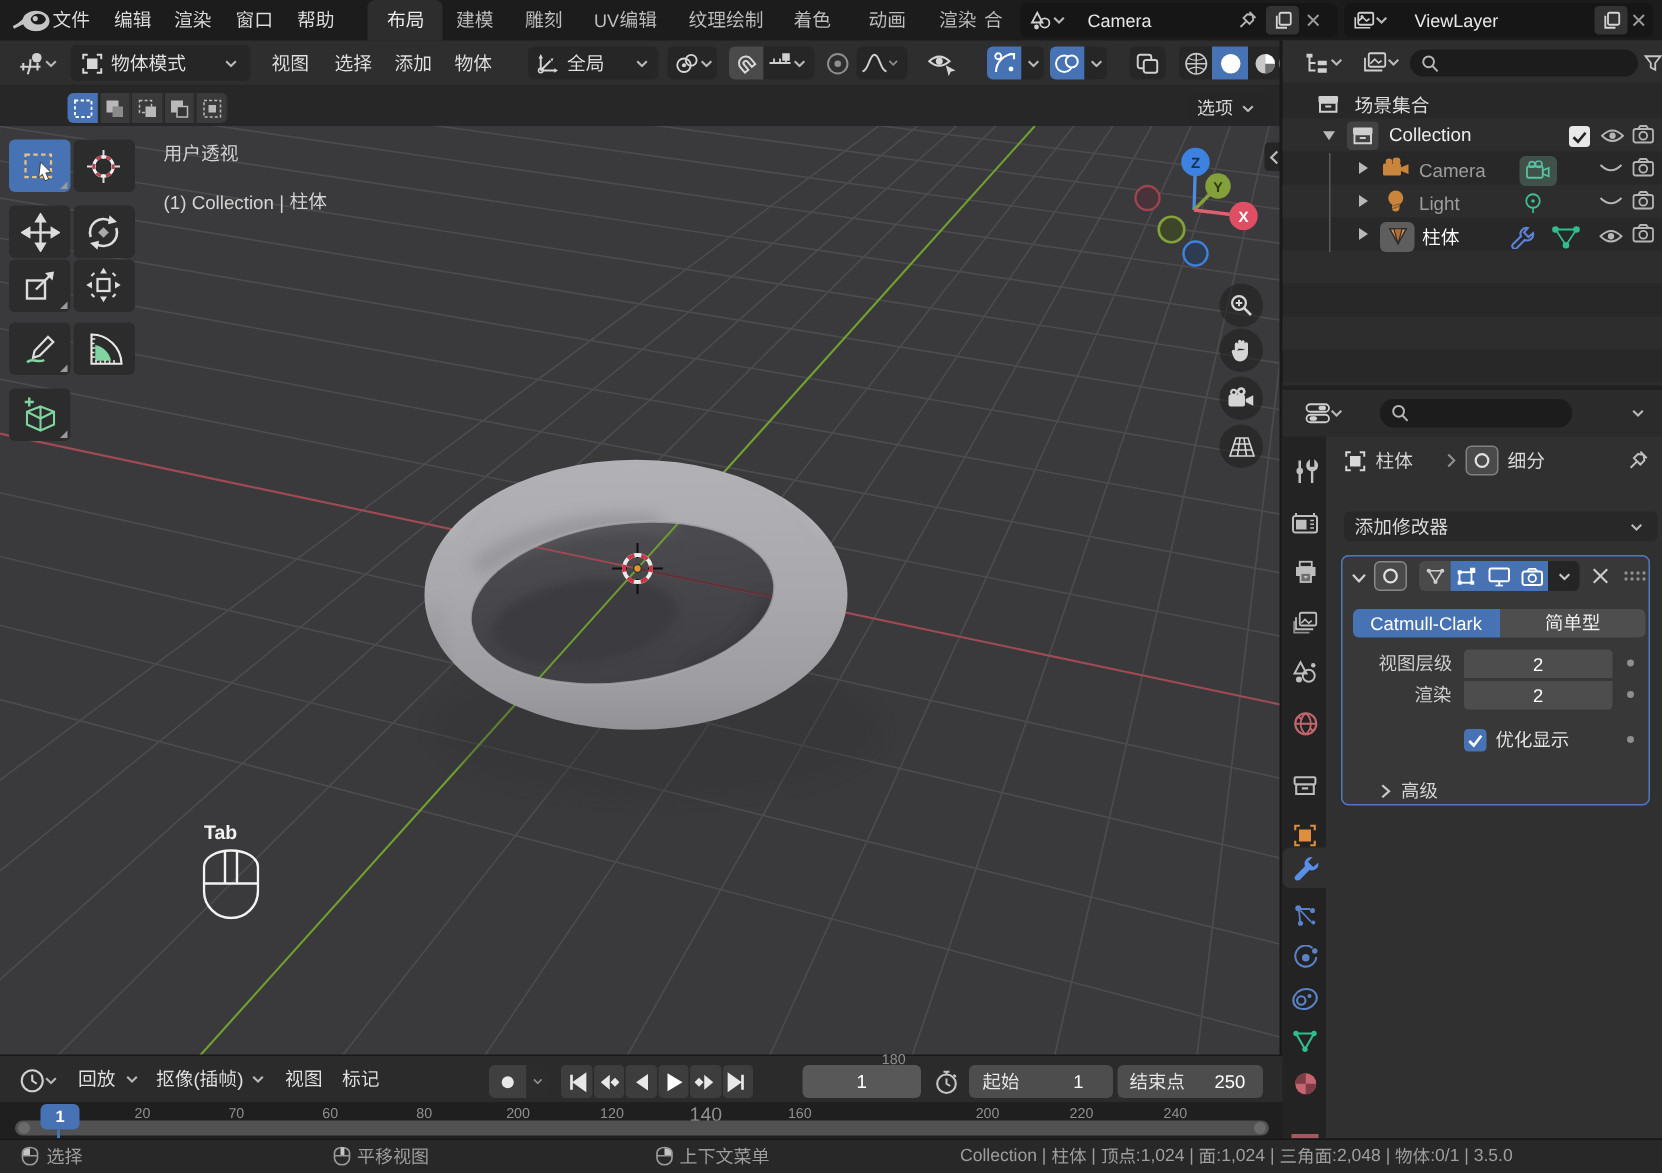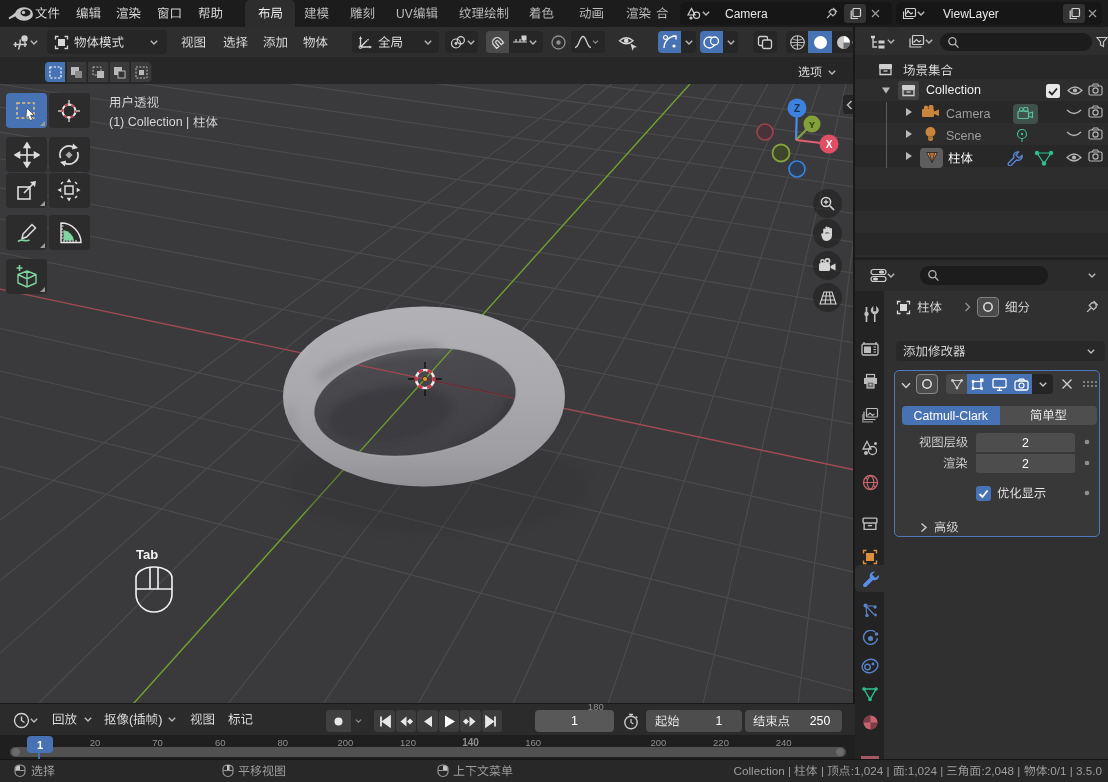--- a/index.html
+++ b/index.html
@@ -514,21 +514,21 @@
         <path d="M13 7 L22 10.5 L22 19 L13 23 L4 19 L4 10.5 Z M13 7 L13 15 M4 10.5 L13 15 L22 10.5 M13 23 V15" fill="none" stroke="#7fd4a0" stroke-width="1.4"></path>
         <path d="M5.5 1 V7 M2.5 4 H8.5" stroke="#7fd4a0" stroke-width="1.6"></path>
       </svg>
       <div style="position:absolute;right:2px;bottom:2px;width:0;height:0;border-left:5px solid transparent;border-bottom:5px solid #9a9a9a"></div>
     </div>
     <div style="position:absolute;left:109px;top:95px;width:200px;height:14px;display:flex;align-items:center;justify-content:flex-start;">
       <svg width="50.0" height="12.5" viewBox="0 -10.69 50.0 12.5" style="overflow:visible;flex:none">
         <path d="M1.9 -9.6V-5.1C1.9 -3.3 1.8 -1.1 0.4 0.5C0.6 0.6 1.0 0.9 1.1 1.1C2.1 0.0 2.5 -1.4 2.7 -2.8H5.8V0.9H6.8V-2.8H10.2V-0.3C10.2 -0.1 10.1 0.0 9.8 0.0C9.6 0.1 8.7 0.1 7.9 0.0C8.0 0.3 8.1 0.7 8.2 0.9C9.4 0.9 10.1 0.9 10.5 0.8C10.9 0.6 11.1 0.3 11.1 -0.3V-9.6ZM2.8 -8.7H5.8V-6.7H2.8ZM10.2 -8.7V-6.7H6.8V-8.7ZM2.8 -5.8H5.8V-3.7H2.8C2.8 -4.2 2.8 -4.7 2.8 -5.1ZM10.2 -5.8V-3.7H6.8V-5.8Z M15.6 -7.7H22.1V-5.2H15.6L15.6 -5.8ZM18.0 -10.3C18.3 -9.8 18.5 -9.1 18.7 -8.6H14.6V-5.8C14.6 -4.0 14.4 -1.4 12.9 0.5C13.2 0.6 13.6 0.9 13.7 1.1C15.0 -0.4 15.4 -2.5 15.5 -4.3H22.1V-3.5H23.1V-8.6H19.1L19.7 -8.7C19.5 -9.2 19.2 -10.0 18.9 -10.6Z M25.8 -9.6C26.5 -9.0 27.3 -8.1 27.7 -7.5L28.5 -8.1C28.1 -8.7 27.2 -9.5 26.5 -10.1ZM35.7 -10.3C34.2 -10.0 31.5 -9.8 29.2 -9.7C29.3 -9.5 29.4 -9.2 29.4 -9.0C30.4 -9.0 31.4 -9.1 32.4 -9.2V-8.2H28.9V-7.5H31.8C31.0 -6.6 29.7 -5.8 28.5 -5.4C28.7 -5.2 29.0 -4.9 29.1 -4.7C30.3 -5.2 31.5 -6.0 32.4 -7.0V-5.3H33.3V-7.1C34.1 -6.1 35.4 -5.2 36.5 -4.8C36.7 -5.0 36.9 -5.3 37.1 -5.5C35.9 -5.8 34.7 -6.6 33.9 -7.5H36.9V-8.2H33.3V-9.2C34.4 -9.3 35.5 -9.5 36.3 -9.7ZM29.9 -5.0V-4.3H31.4C31.1 -3.0 30.6 -2.0 28.9 -1.4C29.1 -1.3 29.3 -1.0 29.4 -0.8C31.3 -1.4 32.0 -2.6 32.2 -4.3H33.7C33.6 -3.9 33.5 -3.5 33.4 -3.2H35.5C35.4 -2.2 35.3 -1.8 35.2 -1.7C35.1 -1.6 35.0 -1.6 34.8 -1.6C34.5 -1.6 34.0 -1.6 33.4 -1.7C33.5 -1.4 33.6 -1.1 33.6 -0.9C34.2 -0.9 34.8 -0.9 35.1 -0.9C35.4 -0.9 35.7 -1.0 35.9 -1.2C36.1 -1.4 36.3 -2.1 36.5 -3.5C36.5 -3.7 36.5 -3.9 36.5 -3.9H34.5L34.7 -5.0ZM28.1 -5.7H25.7V-4.8H27.2V-1.0C26.7 -0.8 26.1 -0.3 25.6 0.2L26.2 1.0C26.9 0.2 27.6 -0.4 28.0 -0.4C28.3 -0.4 28.7 -0.1 29.2 0.2C30.0 0.7 31.1 0.9 32.5 0.9C33.7 0.9 35.8 0.8 36.8 0.7C36.8 0.5 37.0 -0.0 37.1 -0.2C35.8 -0.1 33.9 -0.0 32.5 -0.0C31.2 -0.0 30.1 -0.1 29.4 -0.6C28.8 -0.9 28.5 -1.2 28.1 -1.2Z M43.1 -9.9V-3.2H44.0V-9.1H47.9V-3.2H48.8V-9.9ZM39.4 -10.1C39.9 -9.6 40.4 -8.9 40.6 -8.4L41.4 -8.9C41.1 -9.3 40.6 -10.0 40.1 -10.5ZM45.5 -8.1V-5.7C45.5 -3.7 45.1 -1.3 41.9 0.3C42.1 0.5 42.4 0.8 42.5 1.0C44.4 0.0 45.4 -1.3 45.9 -2.7V-0.2C45.9 0.6 46.2 0.8 47.1 0.8H48.2C49.3 0.8 49.4 0.3 49.6 -1.7C49.3 -1.7 49.0 -1.9 48.8 -2.0C48.7 -0.2 48.7 0.1 48.2 0.1H47.2C46.9 0.1 46.8 0.0 46.8 -0.4V-3.5H46.1C46.3 -4.2 46.4 -5.0 46.4 -5.7V-8.1ZM38.3 -8.3V-7.5H41.3C40.6 -5.9 39.3 -4.3 38.0 -3.5C38.1 -3.3 38.4 -2.8 38.4 -2.6C38.9 -2.9 39.4 -3.4 39.9 -3.9V1.0H40.8V-4.4C41.2 -3.8 41.7 -3.1 42.0 -2.7L42.6 -3.5C42.4 -3.8 41.5 -4.8 41.0 -5.3C41.6 -6.1 42.1 -7.1 42.5 -8.1L42.0 -8.4L41.8 -8.3Z" fill="#d4d4d4"></path>
       </svg>
     </div>
-    <div style="position:absolute;left:109px;top:115px;width:260px;height:14px;display:flex;align-items:center;justify-content:flex-start;">
+    <div style="position:absolute;left:109px;top:128px;width:260px;height:14px;display:flex;justify-content:flex-start;">
       <span style="font-size:12.5px;color:#d4d4d4;font-weight:400;letter-spacing:0;white-space:pre;flex:none">(1) Collection | </span>
       <svg width="25.0" height="12.5" viewBox="0 -10.69 25.0 12.5" style="overflow:visible;flex:none">
         <path d="M7.6 -10.2C7.9 -9.6 8.3 -8.7 8.4 -8.2L9.3 -8.5C9.2 -9.1 8.8 -9.9 8.4 -10.5ZM2.5 -10.5V-8.1H0.7V-7.2H2.4C2.0 -5.5 1.2 -3.5 0.4 -2.5C0.6 -2.2 0.8 -1.8 0.9 -1.6C1.5 -2.4 2.0 -3.7 2.5 -5.0V1.0H3.4V-5.4C3.8 -4.7 4.3 -3.9 4.5 -3.5L5.1 -4.2C4.8 -4.5 3.8 -6.0 3.4 -6.5V-7.2H5.0V-8.1H3.4V-10.5ZM5.5 -4.4V-3.5H8.1V-0.2H4.8V0.6H12.0V-0.2H9.0V-3.5H11.5V-4.4H9.0V-7.2H11.8V-8.1H5.2V-7.2H8.1V-4.4Z M15.6 -10.5C15.0 -8.6 14.0 -6.7 12.9 -5.5C13.1 -5.2 13.3 -4.8 13.4 -4.5C13.8 -5.0 14.2 -5.5 14.5 -6.0V1.0H15.4V-7.6C15.8 -8.4 16.2 -9.3 16.5 -10.2ZM17.7 -2.2V-1.3H19.8V0.9H20.7V-1.3H22.7V-2.2H20.7V-6.5C21.5 -4.3 22.6 -2.2 24.0 -1.1C24.1 -1.3 24.4 -1.6 24.7 -1.8C23.3 -2.9 22.0 -5.0 21.3 -7.1H24.4V-8.0H20.7V-10.5H19.8V-8.0H16.2V-7.1H19.2C18.4 -5.0 17.1 -2.8 15.7 -1.7C15.9 -1.6 16.3 -1.2 16.4 -1.0C17.7 -2.2 19.0 -4.3 19.8 -6.5V-2.2Z" fill="#d4d4d4"></path>
       </svg>
     </div>
     <svg style="position:absolute;left:742px;top:88px;" width="110" height="100" viewBox="0 0 110 100">
 <g stroke-width="2.2">
 <line x1="54" y1="52" x2="55" y2="20" stroke="#4e8be2"></line>
 <line x1="54" y1="52" x2="70" y2="36" stroke="#85a03c"></line>
 <line x1="54" y1="52" x2="87" y2="56" stroke="#e25f72"></line>
@@ -696,21 +696,21 @@
     </svg>
     <svg style="position:absolute;left:905px;top:129px;" width="8" height="10" viewBox="0 0 8 10">
       <path d="M1 1 L7 5 L1 9 Z" fill="#b9b9b9"></path>
     </svg>
     <svg style="position:absolute;left:923px;top:126px;" width="15" height="17" viewBox="0 0 15 17">
       <circle cx="7.5" cy="6" r="5" fill="#c9853c"></circle>
       <path d="M5 10.5 h5 v2 a2.5 2.5 0 0 1 -5 0 Z" fill="#c9853c"></path>
       <path d="M5.2 11.5 L9.8 9.8 M5.2 13.2 L9.8 11.5" stroke="#8a5a28" stroke-width="0.8"></path>
     </svg>
     <div style="position:absolute;left:946px;top:125px;width:80px;height:22px;display:flex;align-items:center;justify-content:flex-start;">
-      <span style="font-size:12.5px;color:#9d9d9d;font-weight:400;letter-spacing:0;white-space:pre;flex:none">Scene</span>
+      <span style="font-size:12.5px;color:#9d9d9d;font-weight:400;letter-spacing:0;white-space:pre;flex:none">Light</span>
     </div>
     <svg style="position:absolute;left:1013px;top:128px;" width="18" height="15" viewBox="0 0 18 15">
       <circle cx="9" cy="6" r="4.5" fill="none" stroke="#3dbf94" stroke-width="1.2"></circle>
       <circle cx="9" cy="6" r="1.2" fill="#3dbf94"></circle>
       <path d="M9 10.5 V14" stroke="#3dbf94" stroke-width="1.1"></path>
     </svg>
     <svg style="position:absolute;left:1066px;top:131px;" width="16" height="8" viewBox="0 0 16 8">
       <path d="M1 1 Q8 8 15 1" fill="none" stroke="#b5b5b5" stroke-width="1.3"></path>
     </svg>
     <svg style="position:absolute;left:1088px;top:127px;" width="15" height="13" viewBox="0 0 15 13">
@@ -1181,21 +1181,21 @@
     <div style="position:absolute;left:270.79999999999995px;top:735px;width:24px;height:14px;display:flex;align-items:center;justify-content:center;">
       <span style="font-size:9.5px;color:#8f8f8f;font-weight:400;letter-spacing:0;white-space:pre;flex:none">80</span>
     </div>
     <div style="position:absolute;left:333.4px;top:735px;width:24px;height:14px;display:flex;align-items:center;justify-content:center;">
       <span style="font-size:9.5px;color:#8f8f8f;font-weight:400;letter-spacing:0;white-space:pre;flex:none">200</span>
     </div>
     <div style="position:absolute;left:396.0px;top:735px;width:24px;height:14px;display:flex;align-items:center;justify-content:center;">
       <span style="font-size:9.5px;color:#8f8f8f;font-weight:400;letter-spacing:0;white-space:pre;flex:none">120</span>
     </div>
     <div style="position:absolute;left:458.59999999999997px;top:735px;width:24px;height:14px;display:flex;align-items:center;justify-content:center;">
-      <span style="font-size:10px;color:#8f8f8f;font-weight:700;letter-spacing:0;white-space:pre;flex:none">140</span>
+      <span style="font-size:13px;color:#8f8f8f;font-weight:400;letter-spacing:0;white-space:pre;flex:none">140</span>
     </div>
     <div style="position:absolute;left:521.2px;top:735px;width:24px;height:14px;display:flex;align-items:center;justify-content:center;">
       <span style="font-size:9.5px;color:#8f8f8f;font-weight:400;letter-spacing:0;white-space:pre;flex:none">160</span>
     </div>
     <div style="position:absolute;left:583.8px;top:699px;width:24px;height:14px;display:flex;align-items:center;justify-content:center;">
       <span style="font-size:9.5px;color:#8f8f8f;font-weight:400;letter-spacing:0;white-space:pre;flex:none">180</span>
     </div>
     <div style="position:absolute;left:646.4px;top:735px;width:24px;height:14px;display:flex;align-items:center;justify-content:center;">
       <span style="font-size:9.5px;color:#8f8f8f;font-weight:400;letter-spacing:0;white-space:pre;flex:none">200</span>
     </div>
@@ -1237,21 +1237,21 @@
     <svg style="position:absolute;left:437px;top:763px;" width="13" height="15" viewBox="0 0 13 15">
       <path d="M1 5.5 a5 3.5 0 0 1 10 0 V9 a5 4.5 0 0 1 -10 0 Z" fill="none" stroke="#9a9a9a" stroke-width="1.1"></path>
       <line x1="1" y1="7.5" x2="11" y2="7.5" stroke="#9a9a9a" stroke-width="1"></line>
       <path d="M10.5 5.5 a4.5 3 0 0 0 -4.5 -3 V7 H10.5 Z" fill="#c5c5c5"></path>
     </svg>
     <div style="position:absolute;left:453px;top:759px;width:100px;height:23px;display:flex;align-items:center;justify-content:flex-start;">
       <svg width="60.0" height="12.0" viewBox="0 -10.26 60.0 12.0" style="overflow:visible;flex:none">
         <path d="M5.1 -9.9V-0.5H0.6V0.4H11.4V-0.5H6.1V-5.3H10.6V-6.2H6.1V-9.9Z M12.7 -9.2V-8.3H17.3V0.9H18.2V-5.4C19.6 -4.7 21.2 -3.7 22.1 -3.0L22.7 -3.8C21.7 -4.5 19.8 -5.6 18.4 -6.3L18.2 -6.1V-8.3H23.4V-9.2Z M29.1 -9.9C29.4 -9.3 29.8 -8.5 30.0 -8.0L31.0 -8.3C30.8 -8.8 30.4 -9.6 30.0 -10.2ZM24.6 -8.0V-7.1H26.5C27.2 -5.3 28.1 -3.7 29.4 -2.4C28.0 -1.3 26.4 -0.5 24.4 0.1C24.6 0.3 24.9 0.7 25.0 0.9C27.0 0.3 28.7 -0.6 30.0 -1.8C31.4 -0.6 33.0 0.3 35.0 0.9C35.1 0.6 35.4 0.2 35.6 0.0C33.7 -0.4 32.1 -1.3 30.7 -2.4C31.9 -3.6 32.9 -5.2 33.6 -7.1H35.4V-8.0ZM30.0 -3.0C28.9 -4.2 28.0 -5.5 27.4 -7.1H32.5C31.9 -5.5 31.1 -4.1 30.0 -3.0Z M45.7 -7.7C43.8 -7.3 40.1 -7.0 37.1 -6.9C37.2 -6.7 37.3 -6.4 37.3 -6.2C40.4 -6.2 44.1 -6.5 46.5 -7.0ZM37.6 -5.5C38.1 -5.0 38.5 -4.2 38.7 -3.7L39.5 -4.1C39.3 -4.6 38.9 -5.3 38.4 -5.9ZM40.9 -5.9C41.3 -5.3 41.6 -4.6 41.7 -4.2L42.5 -4.5C42.4 -4.9 42.1 -5.6 41.7 -6.1ZM45.7 -6.3C45.4 -5.6 44.8 -4.6 44.3 -4.0L45.0 -3.7C45.5 -4.2 46.1 -5.2 46.6 -6.0ZM43.5 -10.1V-9.2H40.4V-10.1H39.5V-9.2H36.7V-8.4H39.5V-7.5H40.4V-8.4H43.5V-7.6H44.5V-8.4H47.3V-9.2H44.5V-10.1ZM41.5 -4.1V-3.2H36.7V-2.4H40.7C39.6 -1.4 37.9 -0.5 36.4 -0.0C36.6 0.1 36.9 0.5 37.0 0.7C38.6 0.2 40.4 -0.9 41.5 -2.1V1.0H42.4V-2.1C43.5 -0.9 45.3 0.1 46.9 0.7C47.1 0.4 47.3 0.1 47.5 -0.1C46.0 -0.5 44.3 -1.4 43.2 -2.4H47.4V-3.2H42.4V-4.1Z M50.7 -5.2H53.5V-3.9H50.7ZM54.4 -5.2H57.4V-3.9H54.4ZM50.7 -7.2H53.5V-6.0H50.7ZM54.4 -7.2H57.4V-6.0H54.4ZM56.5 -10.0C56.2 -9.4 55.7 -8.6 55.3 -8.0H52.4L52.9 -8.2C52.6 -8.7 52.1 -9.5 51.6 -10.0L50.8 -9.7C51.3 -9.2 51.7 -8.5 52.0 -8.0H49.8V-3.2H53.5V-2.0H48.6V-1.2H53.5V0.9H54.4V-1.2H59.4V-2.0H54.4V-3.2H58.3V-8.0H56.3C56.7 -8.5 57.1 -9.1 57.5 -9.7Z" fill="#9e9e9e"></path>
       </svg>
     </div>
-    <div style="position:absolute;left:640px;top:759px;width:462px;height:23px;display:flex;align-items:center;justify-content:flex-end;">
+    <div style="position:absolute;left:640px;top:759px;width:462px;height:23px;display:flex;align-items:center;">
       <span style="font-size:11.7px;color:#9e9e9e;font-weight:400;letter-spacing:0;white-space:pre;flex:none">Collection | </span>
       <svg width="23.4" height="11.7" viewBox="0 -10.00 23.4 11.7" style="overflow:visible;flex:none">
         <path d="M7.1 -9.5C7.4 -9.0 7.8 -8.2 7.9 -7.7L8.7 -8.0C8.6 -8.5 8.2 -9.2 7.9 -9.8ZM2.3 -9.8V-7.6H0.6V-6.7H2.3C1.9 -5.1 1.2 -3.3 0.4 -2.3C0.6 -2.1 0.8 -1.7 0.9 -1.5C1.4 -2.2 1.9 -3.4 2.3 -4.7V0.9H3.2V-5.0C3.5 -4.4 4.0 -3.7 4.2 -3.3L4.7 -3.9C4.5 -4.2 3.6 -5.6 3.2 -6.1V-6.7H4.6V-7.6H3.2V-9.8ZM5.1 -4.1V-3.3H7.5V-0.2H4.5V0.6H11.2V-0.2H8.4V-3.3H10.7V-4.1H8.4V-6.8H11.0V-7.6H4.9V-6.8H7.5V-4.1Z M14.6 -9.8C14.1 -8.0 13.1 -6.3 12.1 -5.1C12.2 -4.9 12.5 -4.4 12.6 -4.2C12.9 -4.6 13.3 -5.1 13.6 -5.6V0.9H14.4V-7.1C14.8 -7.9 15.2 -8.7 15.5 -9.5ZM16.6 -2.0V-1.2H18.5V0.9H19.4V-1.2H21.2V-2.0H19.4V-6.1C20.1 -4.1 21.2 -2.1 22.4 -1.0C22.6 -1.2 22.9 -1.5 23.1 -1.7C21.8 -2.7 20.6 -4.7 19.9 -6.6H22.9V-7.5H19.4V-9.8H18.5V-7.5H15.2V-6.6H18.0C17.2 -4.6 16.0 -2.6 14.7 -1.6C14.9 -1.5 15.2 -1.2 15.4 -0.9C16.6 -2.1 17.7 -4.0 18.5 -6.1V-2.0Z" fill="#9e9e9e"></path>
       </svg>
       <span style="font-size:11.7px;color:#9e9e9e;font-weight:400;letter-spacing:0;white-space:pre;flex:none"> | </span>
       <svg width="23.4" height="11.7" viewBox="0 -10.00 23.4 11.7" style="overflow:visible;flex:none">
         <path d="M7.7 -5.8V-3.5C7.7 -2.2 7.5 -0.7 4.7 0.2C4.8 0.4 5.1 0.7 5.2 0.9C8.1 -0.2 8.6 -2.0 8.6 -3.4V-5.8ZM8.3 -1.1C9.1 -0.5 10.2 0.4 10.7 1.0L11.3 0.3C10.7 -0.3 9.7 -1.1 8.8 -1.6ZM5.6 -7.3V-1.8H6.4V-6.5H9.9V-1.8H10.8V-7.3H8.1L8.5 -8.5H11.2V-9.3H5.1V-8.5H7.6C7.5 -8.1 7.4 -7.7 7.3 -7.3ZM0.5 -9.0V-8.2H2.4V-0.6C2.4 -0.4 2.4 -0.4 2.2 -0.4C2.0 -0.3 1.3 -0.3 0.6 -0.4C0.8 -0.1 0.9 0.3 1.0 0.5C1.9 0.5 2.5 0.5 2.8 0.3C3.2 0.2 3.3 -0.1 3.3 -0.6V-8.2H4.9V-9.0Z M14.5 -5.4H20.6V-3.3H14.5ZM15.7 -1.5C15.8 -0.7 15.9 0.2 15.9 0.8L16.8 0.7C16.8 0.2 16.7 -0.8 16.5 -1.6ZM18.1 -1.5C18.4 -0.8 18.8 0.2 18.9 0.8L19.8 0.6C19.6 0.0 19.3 -0.9 18.9 -1.7ZM20.5 -1.6C21.1 -0.8 21.7 0.2 22.0 0.8L22.8 0.5C22.5 -0.2 21.9 -1.1 21.3 -1.9ZM13.8 -1.8C13.4 -0.9 12.8 0.0 12.2 0.5L13.0 0.9C13.6 0.3 14.2 -0.7 14.6 -1.6ZM13.6 -6.3V-2.5H21.5V-6.3H17.9V-7.8H22.3V-8.6H17.9V-9.8H17.0V-6.3Z" fill="#9e9e9e"></path>
       </svg>
       <span style="font-size:11.7px;color:#9e9e9e;font-weight:400;letter-spacing:0;white-space:pre;flex:none">:1,024 | </span>
       <svg width="11.7" height="11.7" viewBox="0 -10.00 11.7 11.7" style="overflow:visible;flex:none">

